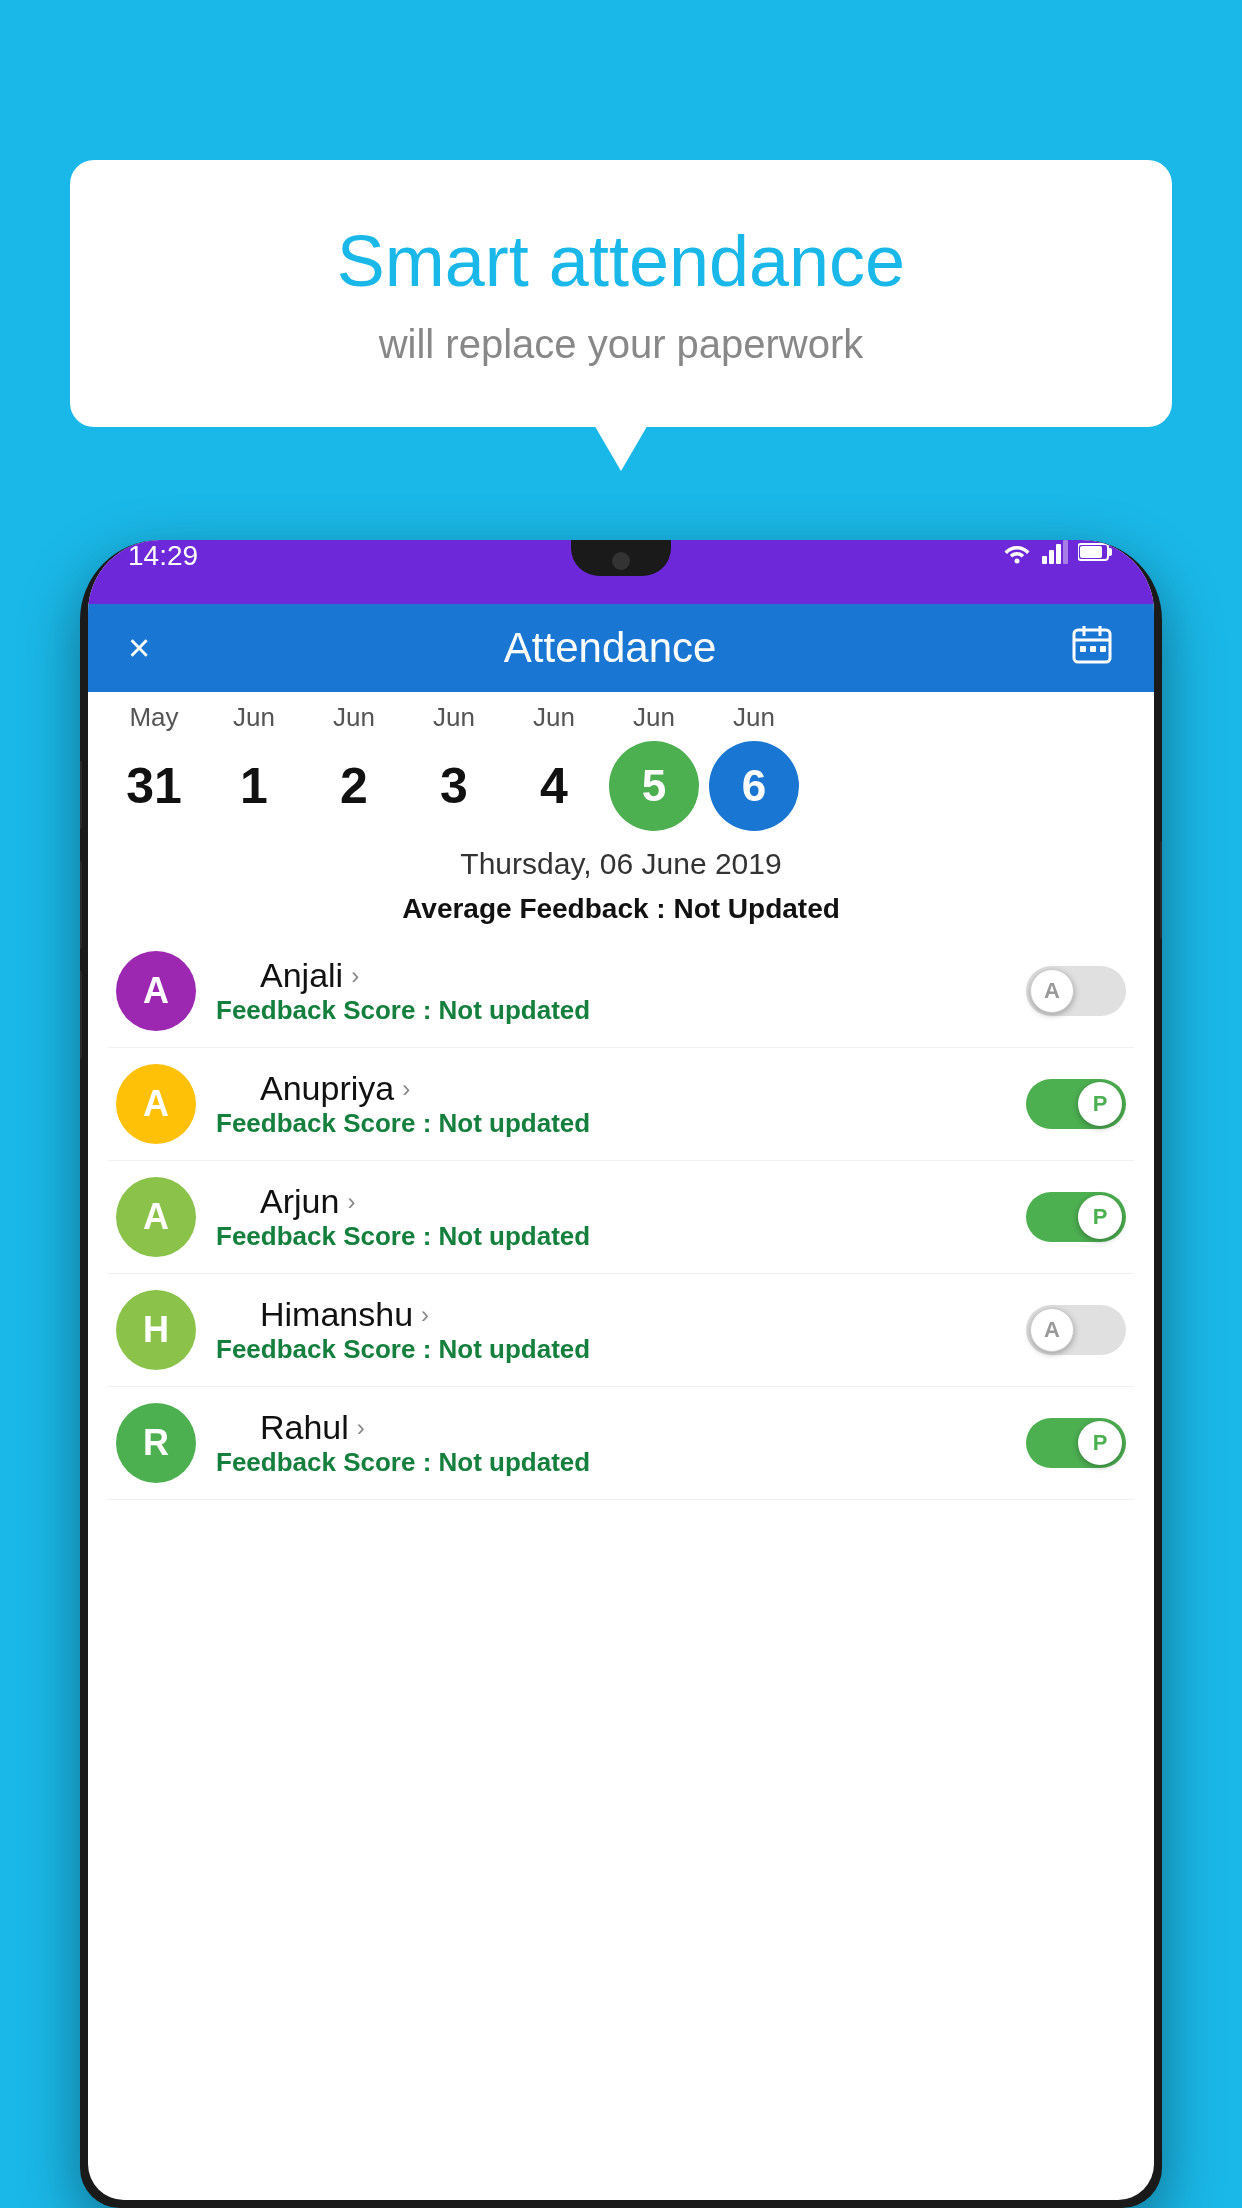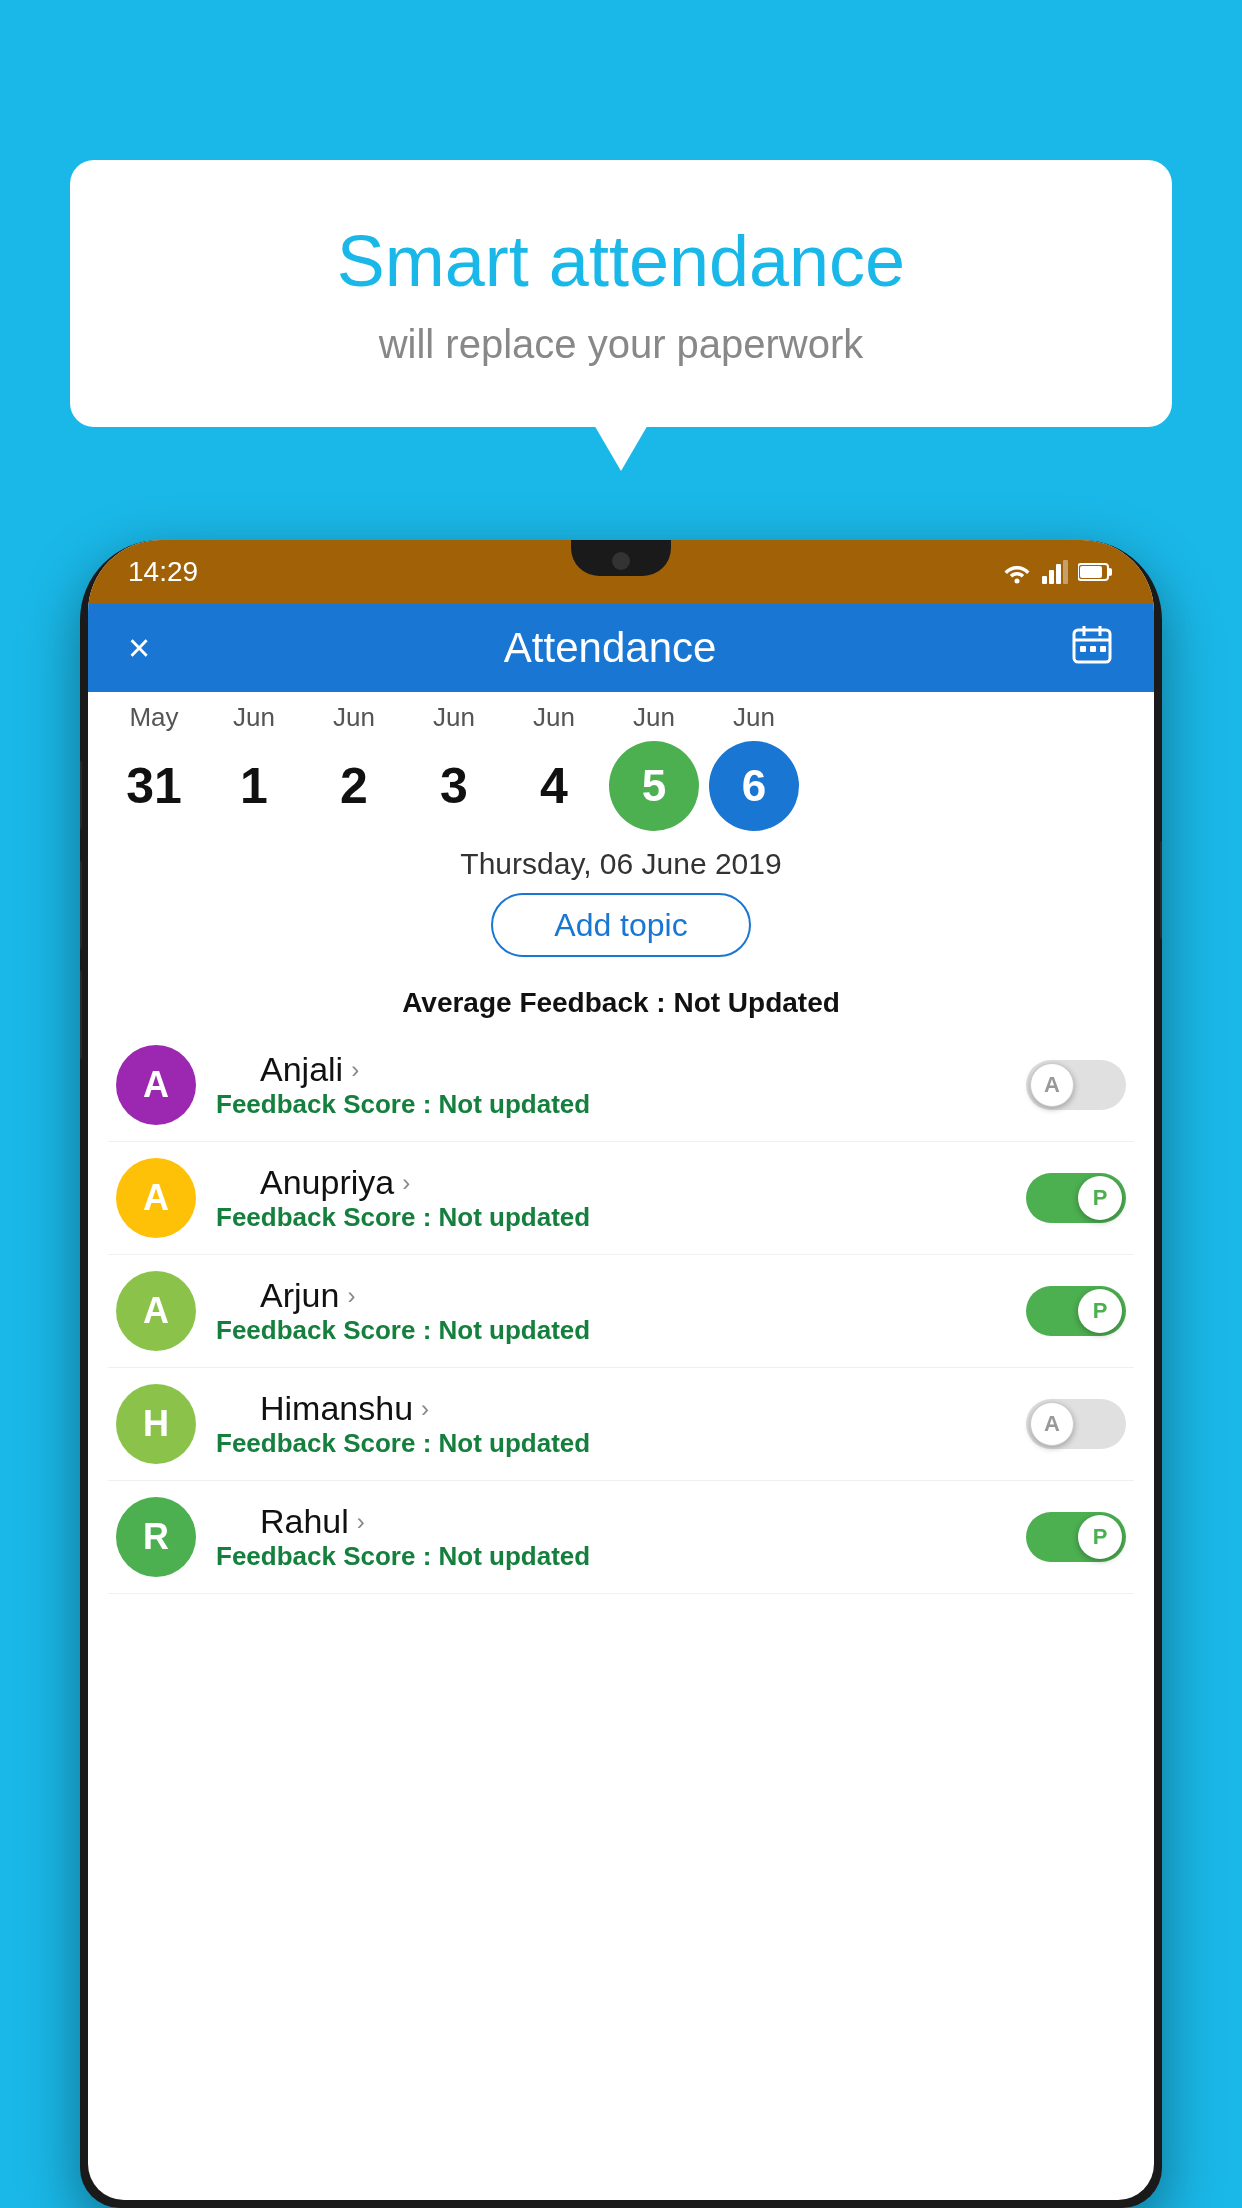--- a/index.html
+++ b/index.html
@@ -66,23 +66,23 @@
       right: 8px;
       bottom: 8px;
       background: white;
       border-radius: 72px 72px 36px 36px;
       overflow: hidden;
     }
 
     
     .status-bar {
       height: 64px;
-      background: #a16207;
-      display: flex;
-      align-items: center;
+      background: #6d28d9;
+      display: flex;
+      align-items: flex-start;
       justify-content: space-between;
       padding: 0 40px;
       position: relative;
     }
     .status-time {
       color: white;
       font-size: 28px;
       font-weight: 500;
     }
     .status-icons {
@@ -443,23 +443,20 @@
           <div class="cal-day today">5</div>
         </div>
         <div class="cal-item">
           <span class="cal-month">Jun</span>
           <div class="cal-day selected">6</div>
         </div>
       </div>
 
     <div class="date-label">Thursday, 06 June 2019</div>
 
-    <div style="display:flex;justify-content:center;margin-bottom:14px;">
-      <div class="add-topic-btn">Add topic</div>
-    </div>
 
     <div class="avg-feedback">
       <span>Average Feedback : </span><span style="font-weight:700;color:#111;">Not Updated</span>
     </div>
 
     <div class="student-list" id="student-list">
     <div class="student-item">
           <div class="student-avatar" style="background: rgb(156, 39, 176);">A</div>
           <div class="student-info">
             <div class="student-name">

